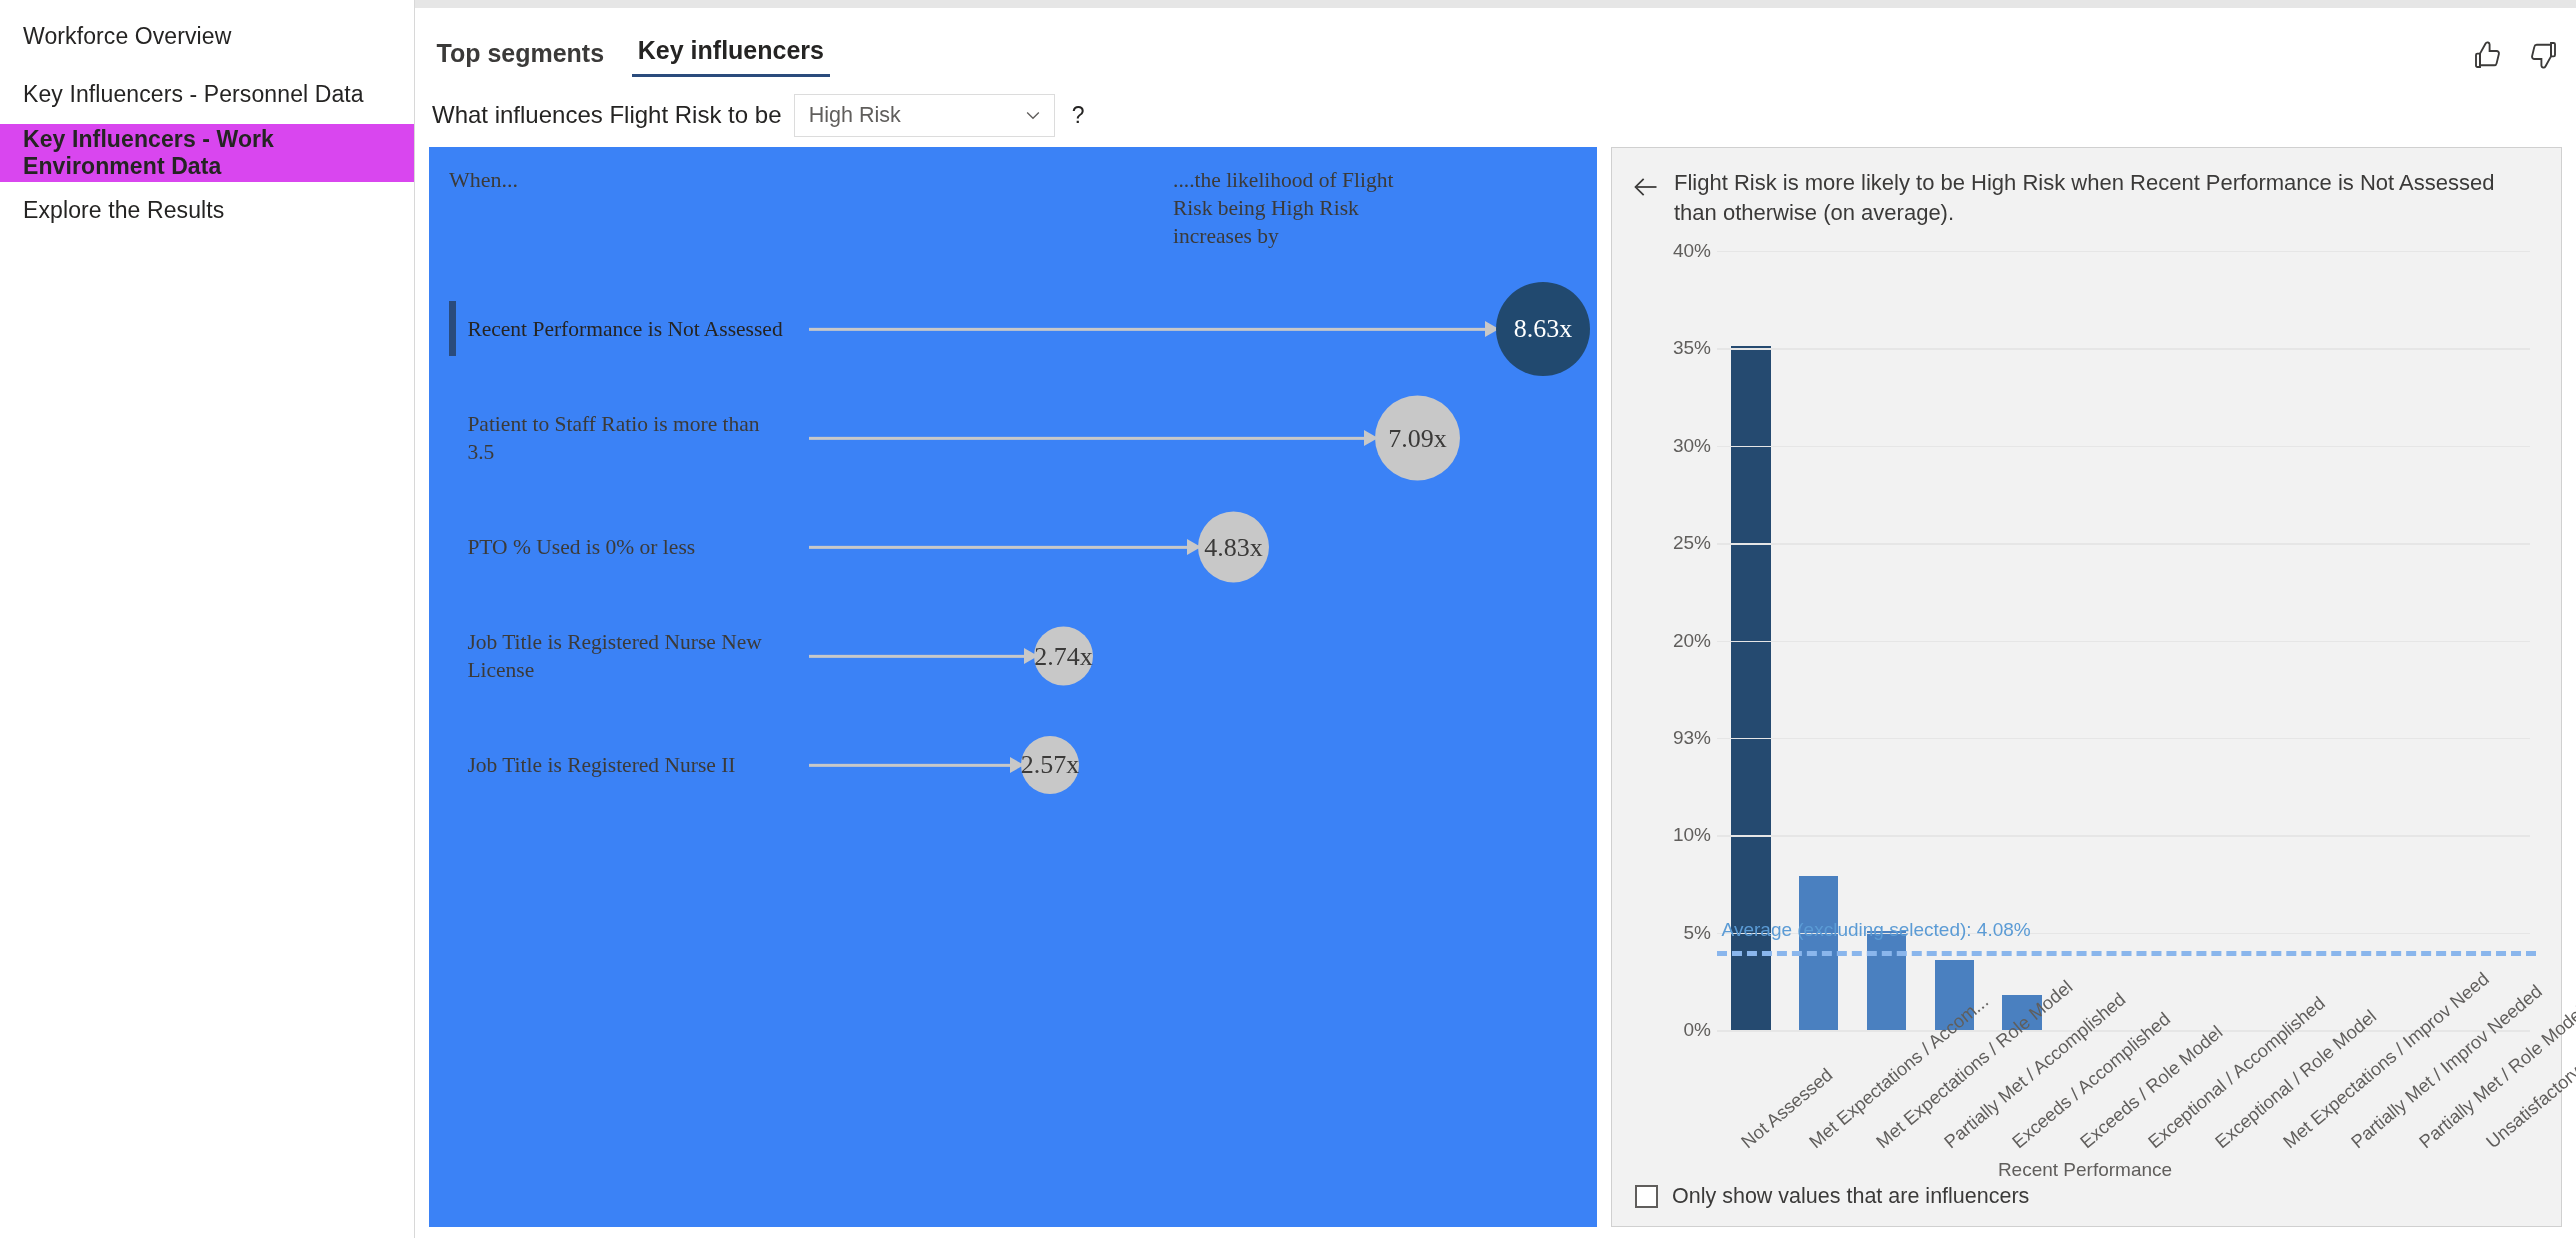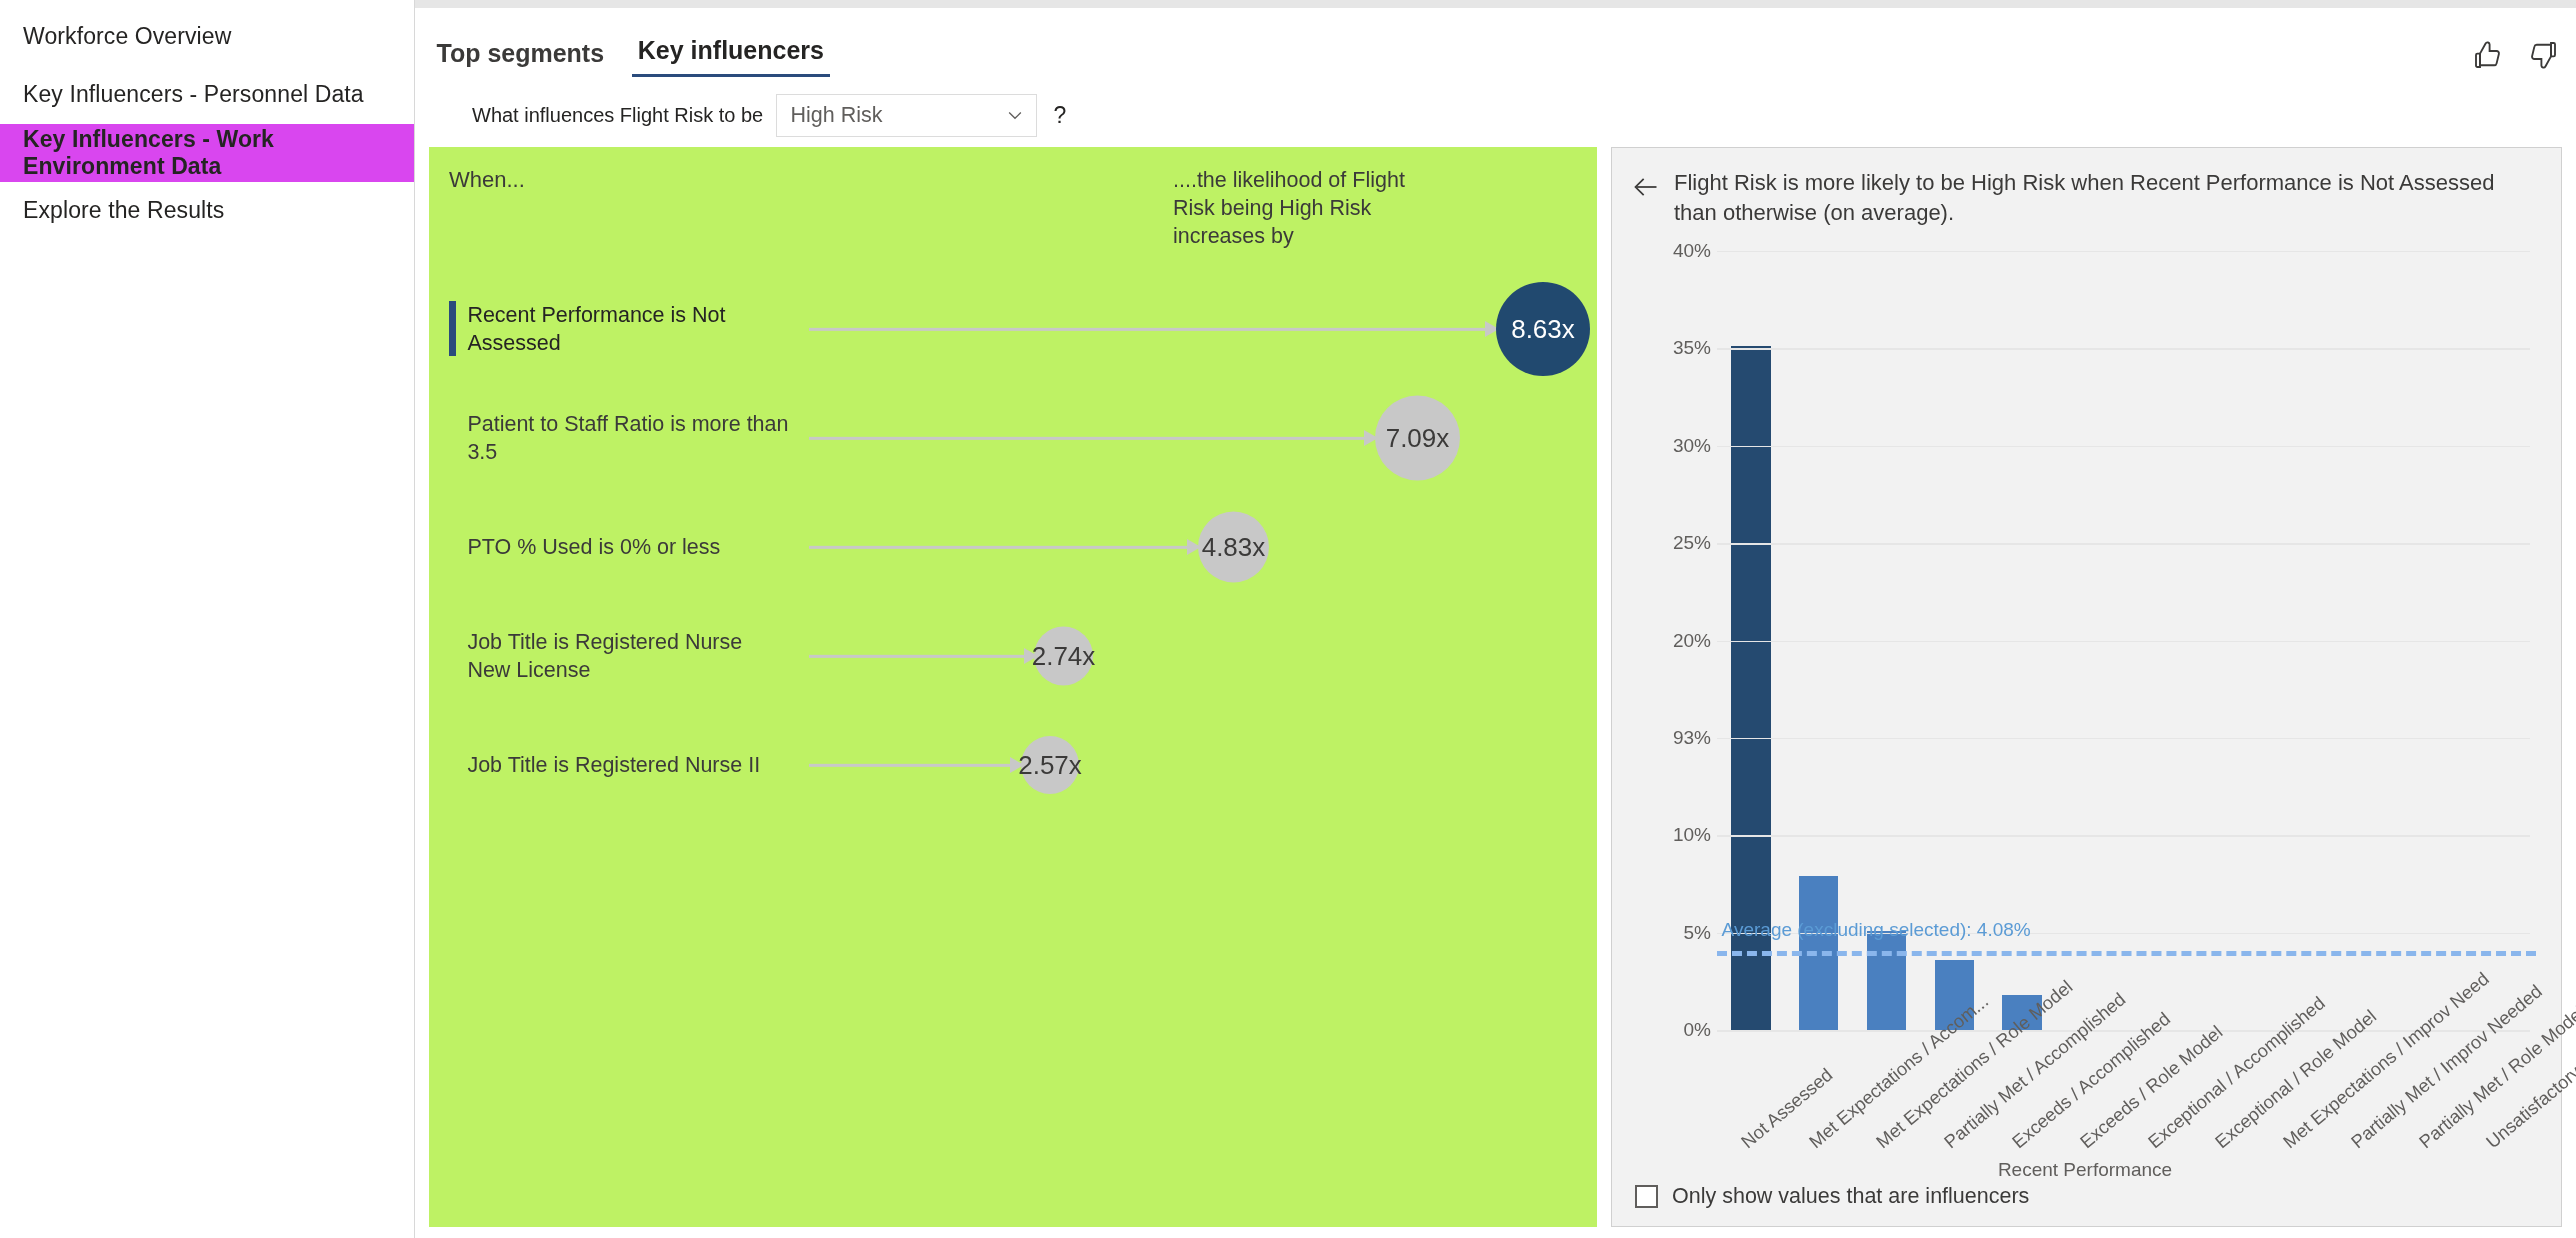--- a/index.html
+++ b/index.html
@@ -59,21 +59,21 @@
     display: flex; gap: 23px; align-items:center;
   }
   .fb-icon { width: 32px; height: 32px; cursor: pointer; }
   .fb-icon svg { width: 100%; height: 100%; display:block; }
 
   .question-row {
     display: flex; align-items: center;
     padding: 17px 0 0 17px;
     height: 60px;
   }
-  .q-label { font-size: 20px; color:#252423; margin-right: 12.3px; white-space:nowrap;margin-left:40px; }
+  .q-label { font-size: 24px; color:#252423; margin-right: 12.3px; white-space:nowrap; }
   .q-select {
     width: 261px; height: 43px;
     border: 1.5px solid #dcdcdc; background: #fff;
     display: flex; align-items: center; justify-content: space-between;
     padding: 0 10.8px 0 14px;
     font-size: 21.5px; color: #605e5c;
     cursor: pointer;
   }
   .chev { width: 20px; height: 20px; }
   .chev svg { width:100%; height:100%; display:block; }
@@ -86,23 +86,24 @@
     flex: 1 1 auto;
     display: flex;
     padding: 10.8px 14px 10.8px 14px;
     gap: 14px;
     min-height: 0;
   }
 
   
   .left-pane {
     flex: 0 0 1168px;
-    background: #bef264;
+    background: #3b82f6;
     position: relative;
     padding: 20px 20px 0 20px;
+    font-family: Liberation Serif, serif;
   }
   .pane-head {
     display: flex; justify-content: space-between;
     height: 92px;
   }
   .when-label { font-size: 22px; color:#3b3a39; }
   .likelihood-label {
     font-size: 21.5px; color:#3b3a39; line-height: 1.28;
     width: 254px; text-align: left;
     margin-right: 150px;

